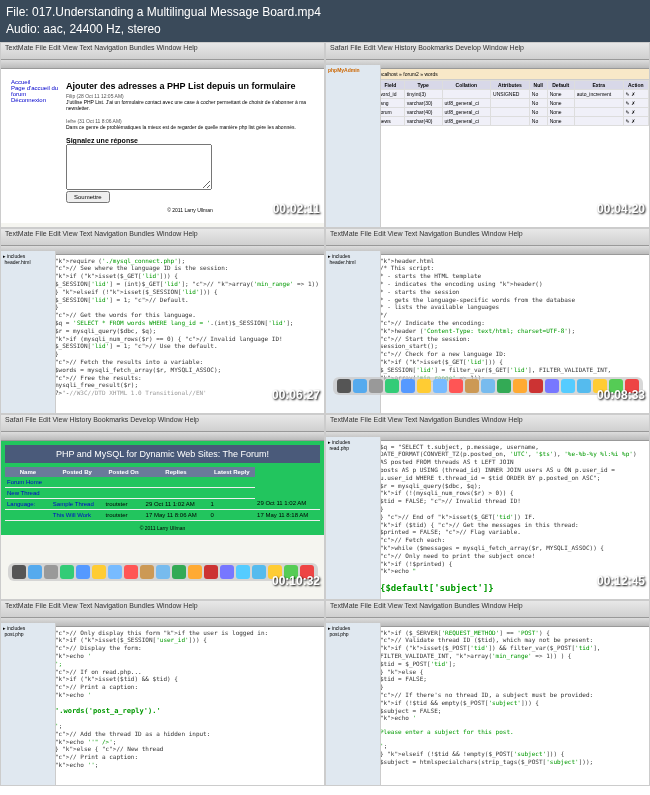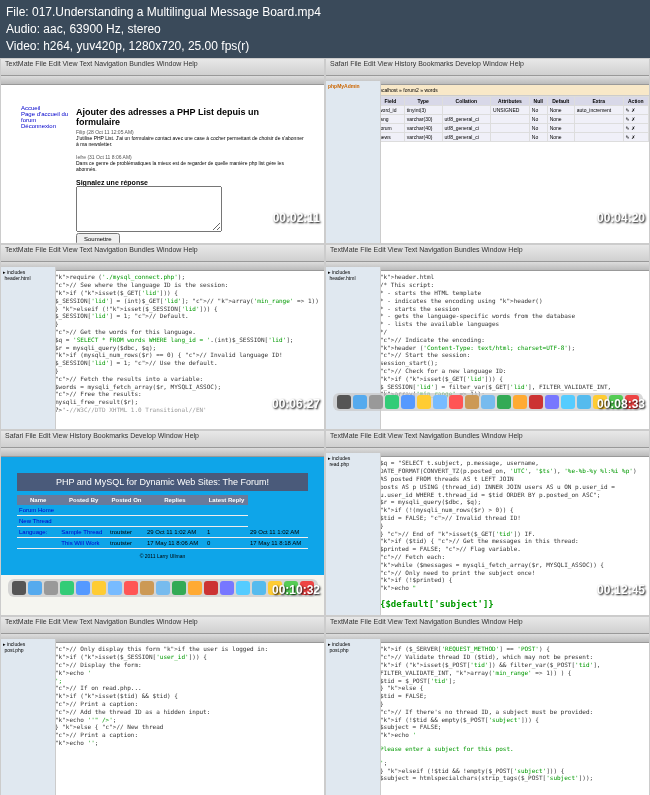--- a/index.html
+++ b/index.html
@@ -1,49 +1,48 @@
 <!DOCTYPE html>
 <html><head>
 <meta charset="utf-8">
 <style>
 body{margin:0;font-family:Arial,sans-serif;font-size:9px;background:#fff;width:650px}
 .hdr{background:#3a4a5a;color:#fff;padding:4px 6px;font-size:12px;line-height:1.4}
 .grid{display:grid;grid-template-columns:1fr 1fr;grid-template-rows:repeat(4,186px)}
 .cell{border:1px solid #ccc;position:relative;overflow:hidden;background:#f5f5f0}
-.ts{position:absolute;bottom:18px;right:4px;color:#fff;font-weight:bold;font-size:12px;text-shadow:1px 1px 2px #000}
+.ts{position:absolute;bottom:11px;right:4px;color:#fff;font-weight:bold;font-size:12px;text-shadow:1px 1px 2px #000}
 .macbar{background:linear-gradient(#e8e8e8,#d0d0d0);height:14px;border-bottom:1px solid #999;font-size:7px;padding:1px 4px;color:#333}
 .chrome{background:linear-gradient(#ddd,#bbb);height:8px;border-bottom:1px solid #999}
 .code{font-family:Monaco,monospace;font-size:6px;padding:2px 4px;line-height:1.3;color:#333;background:#fff}
 .code .c{color:#999}
 .code .s{color:#090}
 .dock{position:absolute;bottom:18px;left:50%;transform:translateX(-50%);background:rgba(200,200,200,0.7);border-radius:6px;padding:2px 4px;display:flex;gap:2px}
 .dock span{width:14px;height:14px;border-radius:3px;display:inline-block}
 .sidebar{position:absolute;left:0;top:22px;bottom:0;width:50px;background:#e0e8f0;border-right:1px solid #ccc;font-size:5px;padding:2px}
 .main{margin-left:50px;height:100%}
-.forum{background:#fff;padding:20px;font-size:7px}
+.forum{background:#fff;padding:10px;font-size:7px}
 .forum h3{font-size:9px;margin:2px 0}
 .pma{background:#fff;font-size:5px}
 .pma-top{background:#f8e8c8;padding:2px;border-bottom:1px solid #ccc}
 .tbl{width:100%;border-collapse:collapse;font-size:5px}
 .tbl th,.tbl td{border:1px solid #ddd;padding:1px 2px;background:#f0f0f8}
 .tbl th{background:#d8d8e8}
-.forum2{background:#0ea5e9;padding:16px}
+.forum2{background:#22c55e;padding:4px}
 .fhdr{background:#4a5a7a;color:#fff;padding:4px;text-align:center;font-size:9px}
 .ftbl{width:100%;font-size:6px;border-collapse:collapse;margin-top:4px}
 .ftbl th{background:#6a7a9a;color:#fff;padding:2px}
 .ftbl td{padding:2px;border-bottom:1px solid #eee}
 textarea{width:140px;height:40px;font-size:6px}
 </style>
 </head>
 <body>
 
 <div class="hdr">
   <div>File: 017.Understanding a Multilingual Message Board.mp4</div>
-  <div>Audio: aac, 63900 Hz, stereo</div>
-  <div>Video: h264, yuv420p, 1280x720, 25.00 fps(r)</div>
+  <div>Audio: aac, 24400 Hz, stereo</div>
 </div>
 
 <div class="grid" id="grid">
     <div class="cell">
       <div class="macbar">TextMate File Edit View Text Navigation Bundles Window Help</div>
       <div class="chrome"></div>
       <div class="forum">
         <div style="float:left;width:50px;font-size:6px">
           <div style="color:#00c">Accueil</div>
           <div style="color:#00c">Page d'accueil du forum</div>
@@ -287,20 +286,21 @@
       <div class="chrome"></div>
       <div class="sidebar">▸ includes<br>&nbsp;post.php</div>
       <div class="main code">
         <div><span class="&lt;span">"c"</span>&gt;// Only display this form <span class="&lt;span">"k"</span>&gt;if the user is logged in:</div>
         <div><span class="&lt;span">"k"</span>&gt;if (<span class="&lt;span">"k"</span>&gt;isset($_SESSION[<span class="s">'user_id'</span>])) {</div>
         <div>  <span class="&lt;span">"c"</span>&gt;// Display the form:</div>
         <div>  <span class="&lt;span">"k"</span>&gt;echo <span class="s">'<form action="post.php" method="post" accept-charset="utf-8">';</form></span></div>
         <div>  <span class="&lt;span">"c"</span>&gt;// If on read.php...</div>
         <div>  <span class="&lt;span">"k"</span>&gt;if (<span class="&lt;span">"k"</span>&gt;isset($tid) &amp;&amp; $tid) {</div>
         <div>    <span class="&lt;span">"c"</span>&gt;// Print a caption:</div>
+        <div>    <span class="&lt;span">"k"</span>&gt;echo <span class="s">'<h3>'.words(<span class="s">'post_a_reply'</span>).<span class="s">'</span></h3>'</span>;</div>
         <div>    <span class="&lt;span">"c"</span>&gt;// Add the thread ID as a hidden input:</div>
         <div>    <span class="&lt;span">"k"</span>&gt;echo <span class="s">''" /&gt;'</span>;</div>
         <div>  } <span class="&lt;span">"k"</span>&gt;else { <span class="&lt;span">"c"</span>&gt;// New thread</div>
         <div>    <span class="&lt;span">"c"</span>&gt;// Print a caption:</div>
         <div>    <span class="&lt;span">"k"</span>&gt;echo <span class="s">''</span>;</div>
       </div>
     </div>
     <div class="cell">
       <div class="macbar">TextMate File Edit View Text Navigation Bundles Window Help</div>
       <div class="chrome"></div>

